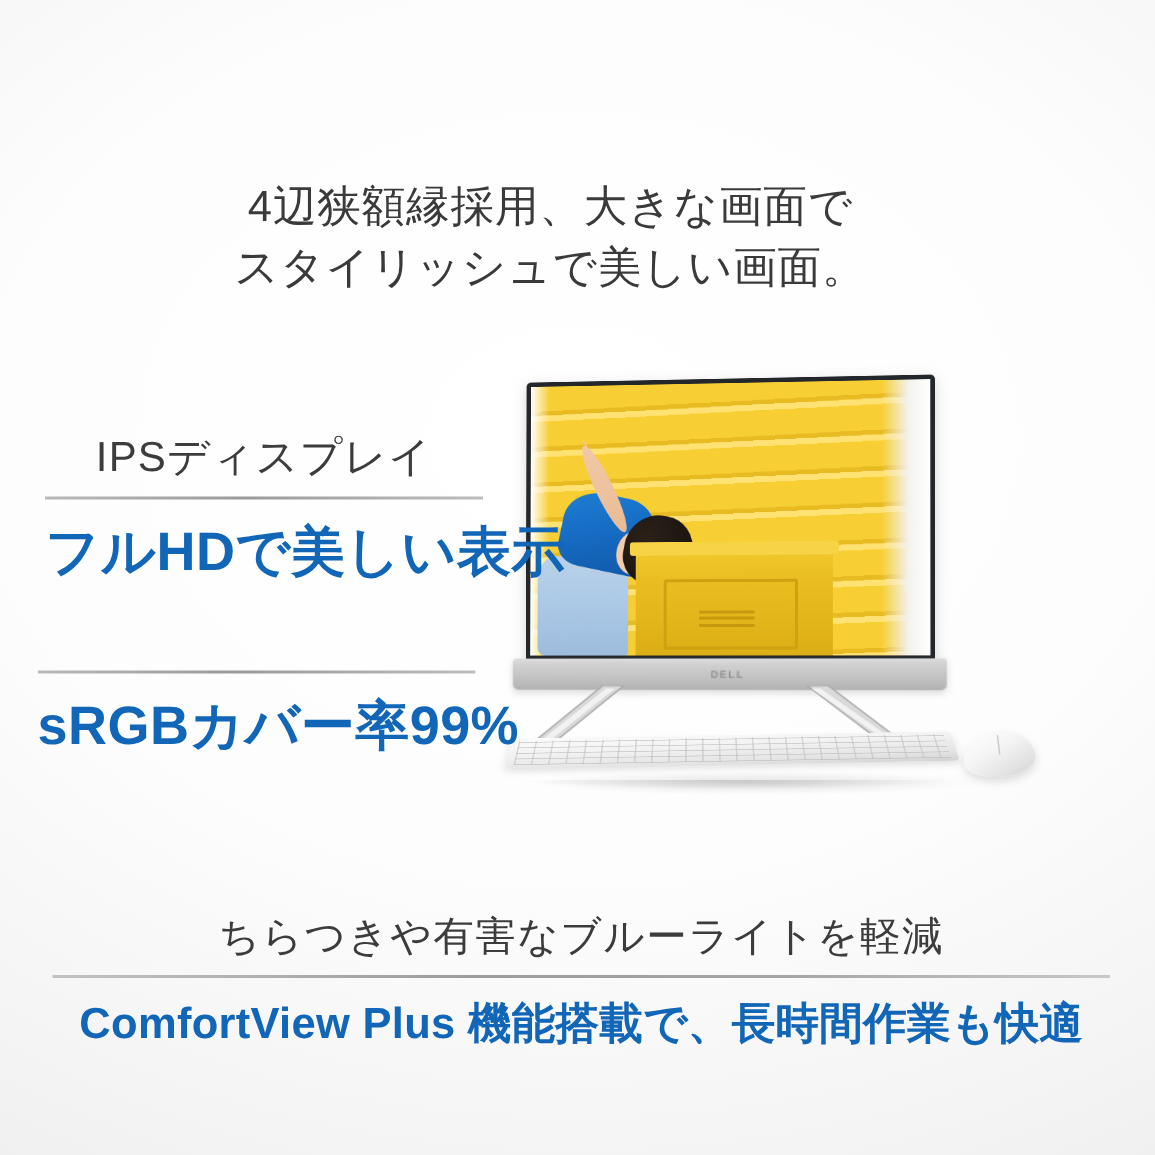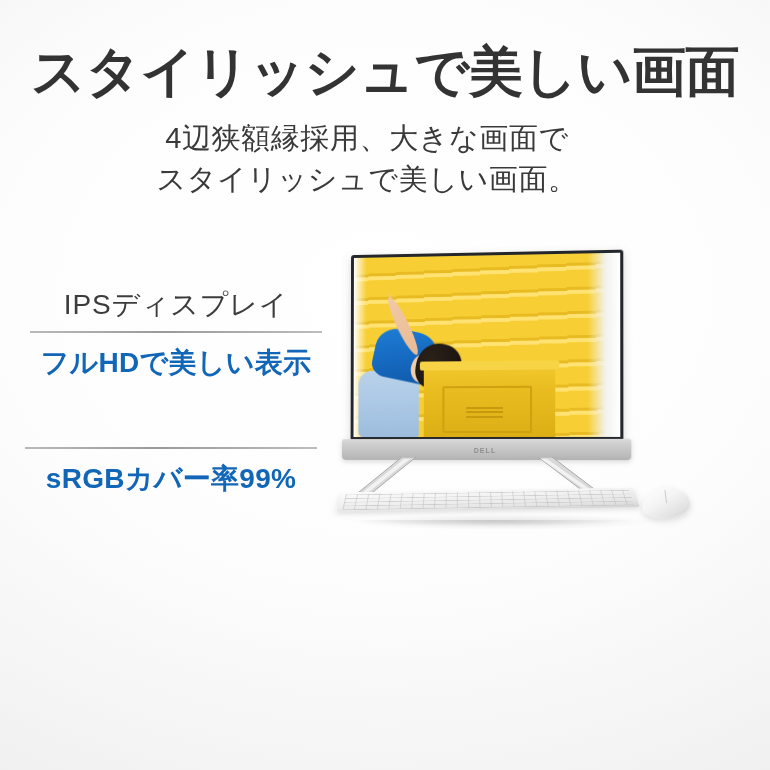--- a/index.html
+++ b/index.html
@@ -73,21 +73,21 @@
     line-height: 1.2;
   }
   .callout .c-rule {
     margin: 9px auto 0 auto;
     width: 100%;
     height: 2px;
     background: linear-gradient(90deg, #b9b9b9 0%, #9a9a9a 45%, #bdbdbd 100%);
   }
   .callout .c-bottom {
     margin-top: 13px;
-    font-size: 28px;
+    font-size: 36px;
     font-weight: bold;
     color: #1266b8;
     letter-spacing: 0.3px;
     white-space: nowrap;
     line-height: 1.2;
   }
 
   
   #callout-comfortview {
     position: absolute;
@@ -384,21 +384,20 @@
     width: 300px;
     height: 16px;
     background: radial-gradient(ellipse at 50% 50%, rgba(130,130,130,0.22) 0%, rgba(130,130,130,0) 70%);
   }
 </style>
 </head>
 <body>
 
 <div id="panel">
 
-  <div class="headline">スタイリッシュで美しい画面</div>
 
   <div class="subhead">
     <span class="line">4辺狭額縁採用、大きな画面で</span>
     <span class="line">スタイリッシュで美しい画面。</span>
   </div>
 
   <div id="product">
 
     <div class="monitor">
       <div class="bezel"></div>
@@ -466,15 +465,20 @@
     <div class="c-top">IPSディスプレイ</div>
     <div class="c-rule"></div>
     <div class="c-bottom">フルHDで美しい表示</div>
   </div>
 
   <div class="callout" id="callout-srgb">
     <div class="c-rule"></div>
     <div class="c-bottom">sRGBカバー率99%</div>
   </div>
 
+  <div id="callout-comfortview">
+    <div class="c-top">ちらつきや有害なブルーライトを軽減</div>
+    <div class="c-rule"></div>
+    <div class="c-bottom">ComfortView Plus 機能搭載で、長時間作業も快適</div>
+  </div>
 
 
 </div>
 
 </body></html>

